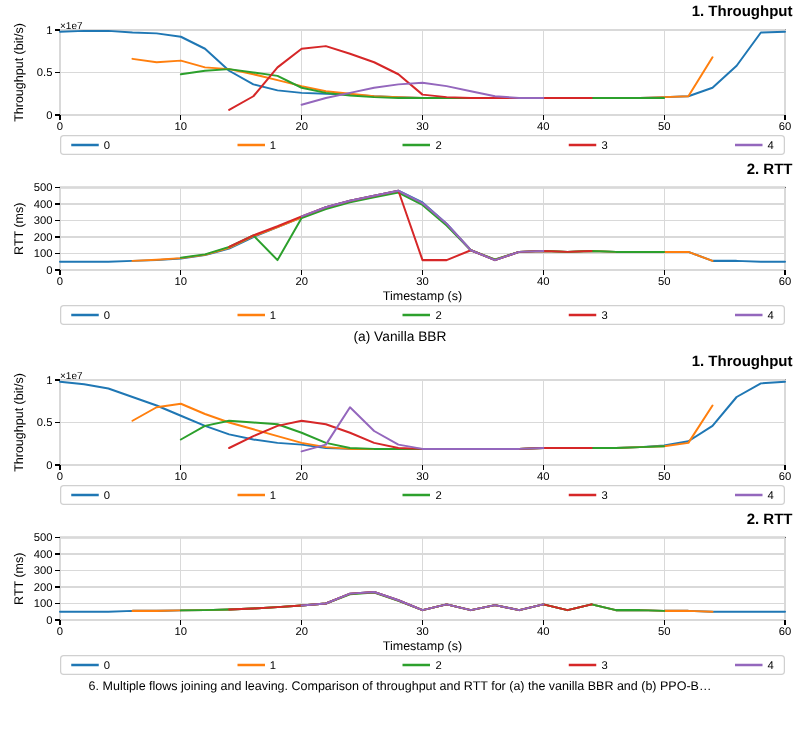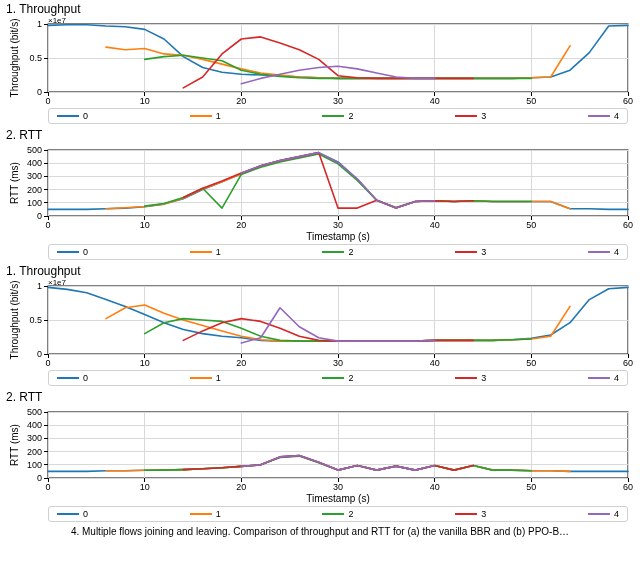--- a/index.html
+++ b/index.html
@@ -1,17 +1,17 @@
 <!DOCTYPE html>
 <html><head>
 <meta charset="utf-8">
 <style>
   html,body{margin:0;padding:0;background:#fff;font-family:Helvetica,Arial,sans-serif;color:#000}
   .page{width:640px;margin:0;padding:0 6px 6px 6px;box-sizing:border-box}
-  .panel-title{text-align:left;font-weight:400;font-size:12px;margin:2px 0 0 0}
+  .panel-title{text-align:right;font-weight:700;font-size:12px;margin:2px 0 0 0}
   .chart-block{position:relative;margin:0 0 2px 0}
   .subcaption{text-align:center;font-size:11px;margin:0 0 6px 0}
   .truncated{text-align:center;font-size:10px;margin-top:4px;white-space:nowrap;overflow:hidden}
   svg{display:block}
   .grid line{stroke:#d9d9d9;stroke-width:1;shape-rendering:crispEdges}
   .axis text{font-size:9px;fill:#000}
   .axis line,.axis path{stroke:#000;stroke-width:1;shape-rendering:crispEdges;fill:none}
   .ylab{font-size:10px}
   .legend{display:flex;justify-content:space-between;align-items:center;border:1px solid #d0d0d0;border-radius:3px;padding:2px 8px;margin:2px 6px 4px 42px;font-size:9px}
   .legend .item{display:flex;align-items:center;gap:4px}
@@ -166,20 +166,21 @@
       </div>
       <div class="item">
         <span class="swatch" style="border-top-color: rgb(214, 39, 40);"></span>
         <span>3</span>
       </div>
       <div class="item">
         <span class="swatch" style="border-top-color: rgb(148, 103, 189);"></span>
         <span>4</span>
       </div>
     </div>
+<div class="subcaption">(a) Vanilla BBR</div>
 
 <div class="panel-title">1. Throughput</div>
 <div class="chart-block">
   <svg width="628" height="90">
         <rect x="42" y="8" width="580" height="68" fill="none" stroke="#000" stroke-width="1"></rect>
         <g class="grid">
           <line x1="42" x2="622" y1="76" y2="76"></line>
           <line x1="42" x2="622" y1="42" y2="42"></line>
           <line x1="42" x2="622" y1="8" y2="8"></line>
           <line x1="42" x2="42" y1="8" y2="76" class="grid"></line>
@@ -320,15 +321,15 @@
       <div class="item">
         <span class="swatch" style="border-top-color: rgb(214, 39, 40);"></span>
         <span>3</span>
       </div>
       <div class="item">
         <span class="swatch" style="border-top-color: rgb(148, 103, 189);"></span>
         <span>4</span>
       </div>
     </div>
 
-<div class="truncated">4.  Multiple flows joining and leaving.  Comparison of throughput and RTT for (a) the vanilla BBR and (b) PPO-B…</div>
+<div class="truncated">6.  Multiple flows joining and leaving.  Comparison of throughput and RTT for (a) the vanilla BBR and (b) PPO-B…</div>
 
 </div>
 
 </body></html>

